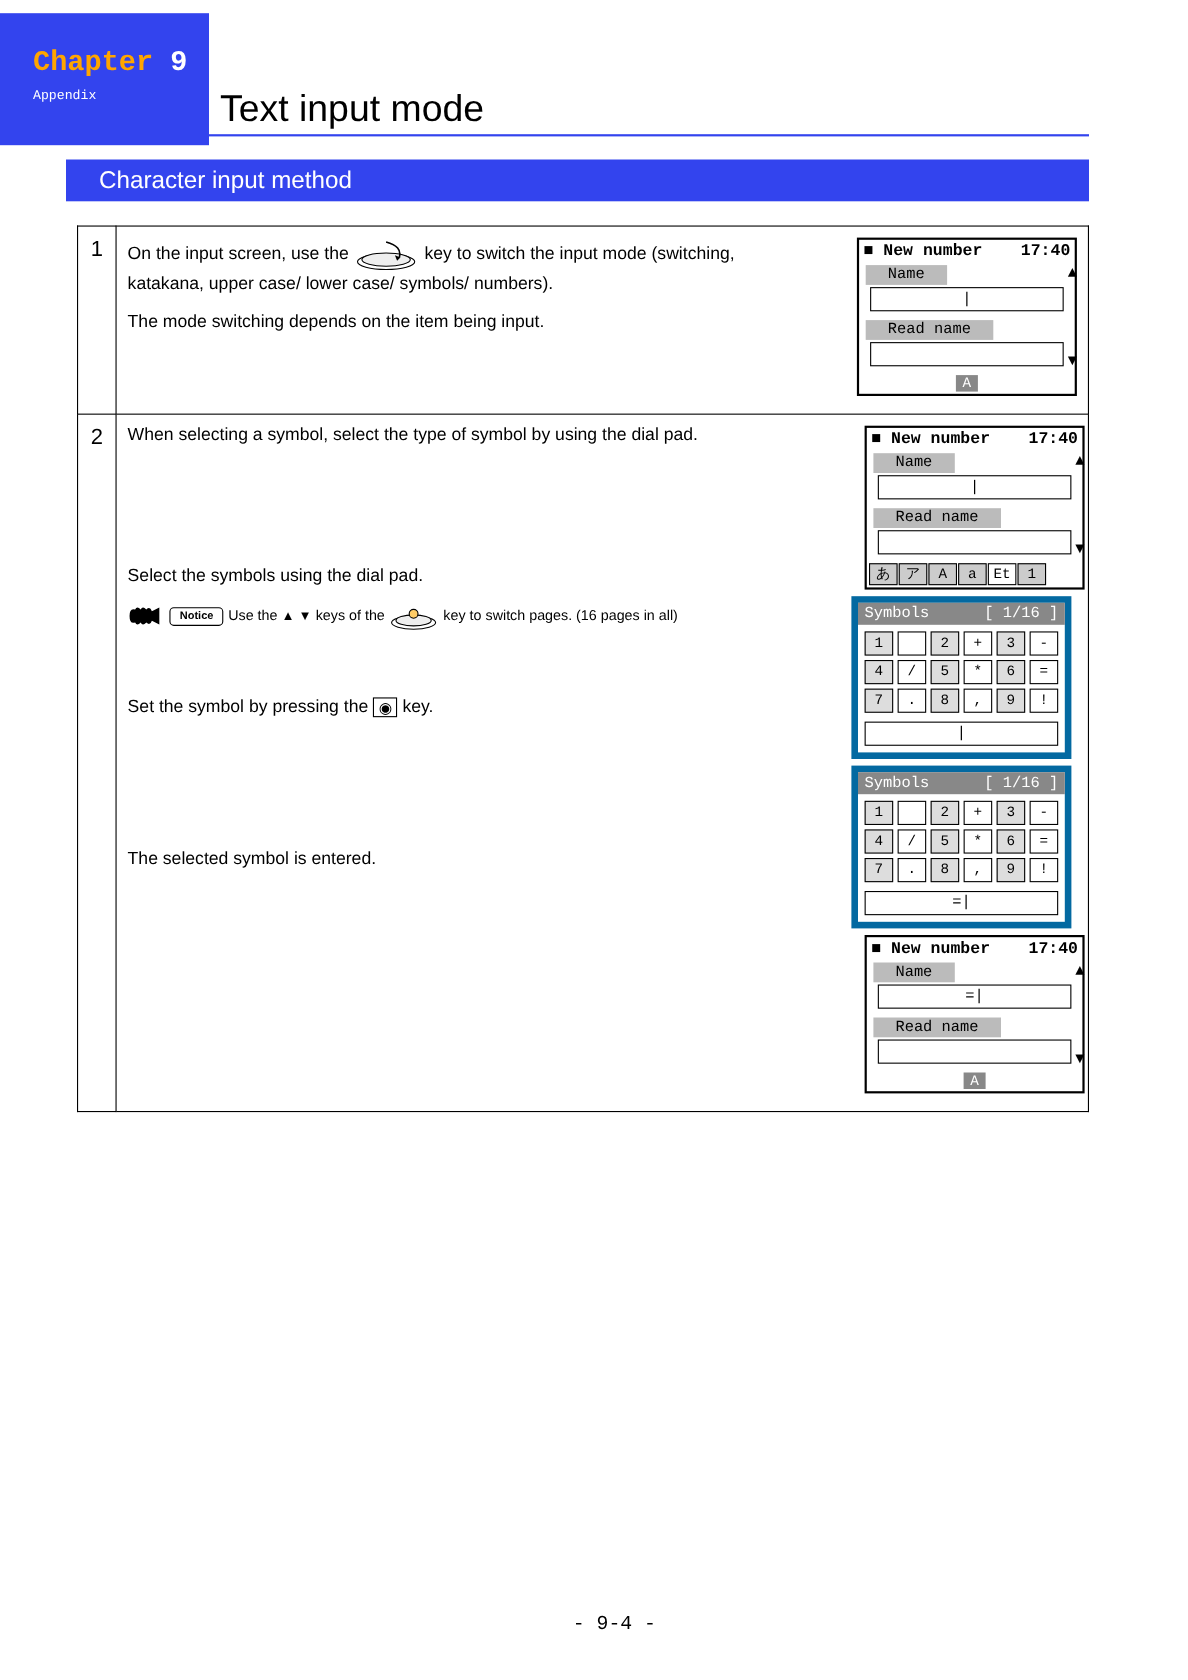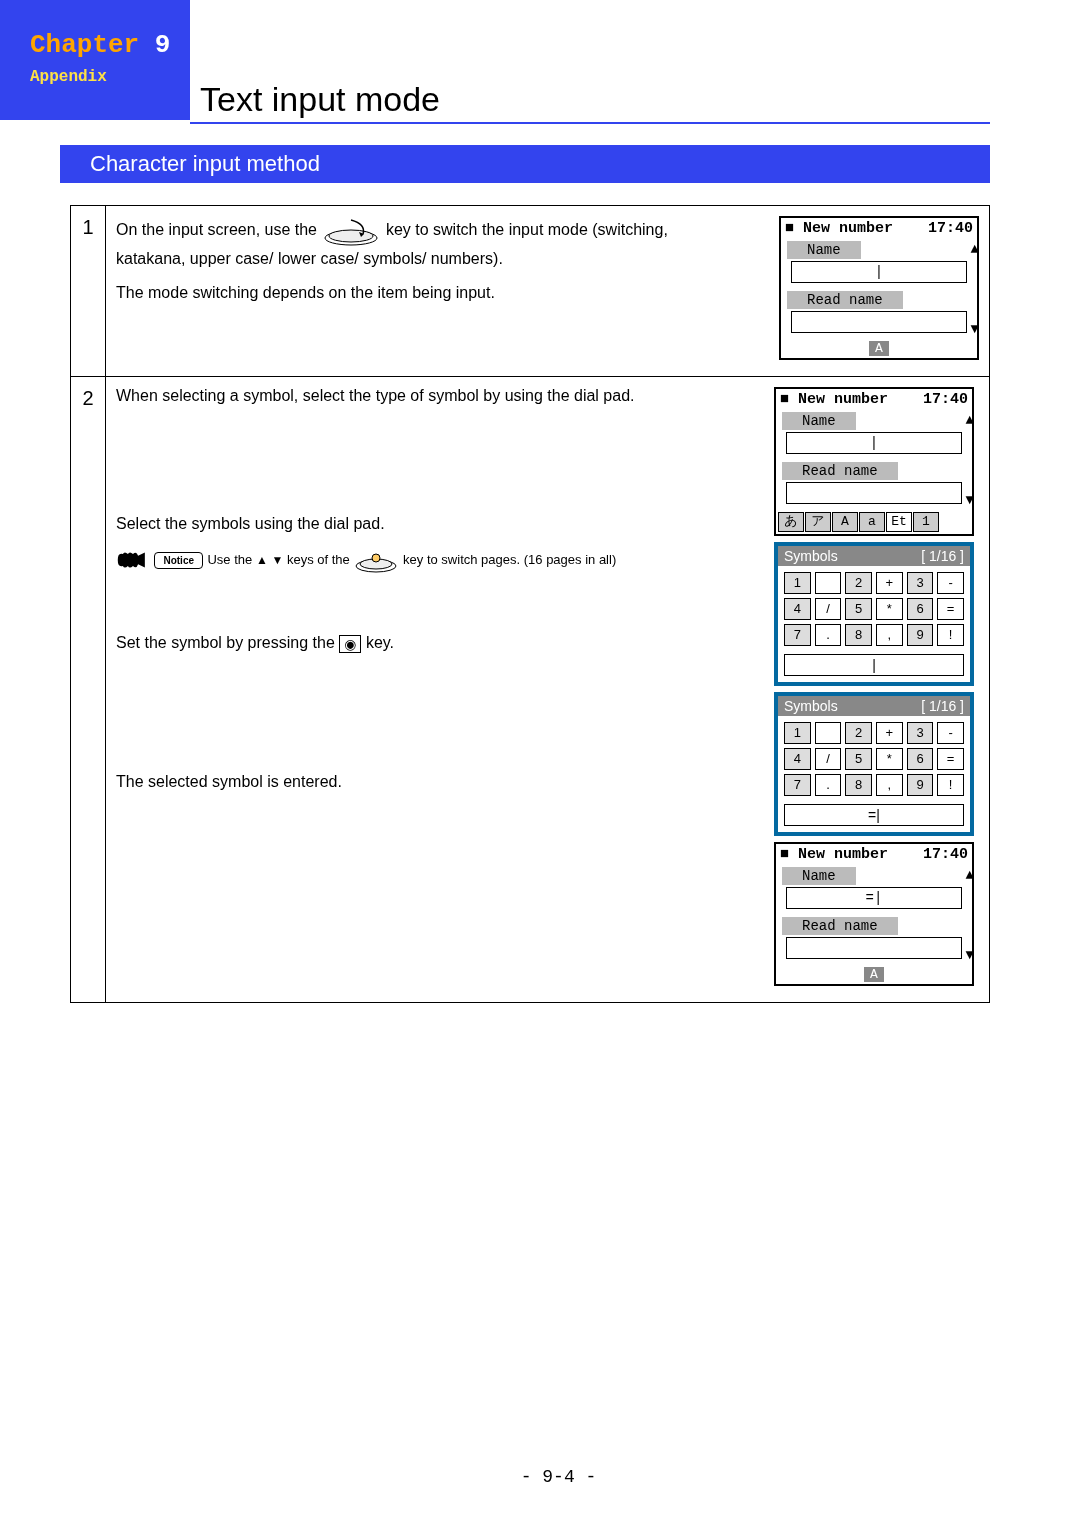--- a/index.html
+++ b/index.html
@@ -5,45 +5,45 @@
   * { box-sizing: border-box; margin: 0; padding: 0; }
   body {
     width: 1080px;
     height: 1527px;
     font-family: Arial, sans-serif;
     background: #ffffff;
     position: relative;
   }
   .blue-sidebar {
     position: absolute;
-    top: 0;
+    top: 12px;
     left: 0;
     width: 190px;
     height: 120px;
     background: #3344ee;
     padding: 30px 15px 10px 30px;
   }
   .chapter-line {
     color: #ffa500;
     font-family: "Courier New", monospace;
     font-weight: bold;
     font-size: 26px;
     margin-bottom: 8px;
   }
   .chapter-number {
     color: #ffffff;
     font-family: "Courier New", monospace;
     font-weight: bold;
     font-size: 26px;
   }
   .appendix {
-    color: #fde047;
+    color: #ffffff;
     font-family: "Courier New", monospace;
-    font-weight: bold;
-    font-size: 16px;
+    font-weight: normal;
+    font-size: 12px;
   }
   .page-title {
     position: absolute;
     top: 80px;
     left: 200px;
     font-size: 34px;
     color: #000;
     font-weight: normal;
   }
   .title-underline {
@@ -99,20 +99,21 @@
     vertical-align: middle;
   }
   .tri { font-size: 12px; }
   .phone-screen {
     width: 200px;
     border: 2px solid #000;
     font-family: "Courier New", monospace;
     font-size: 15px;
     background: #fff;
     margin-bottom: 6px;
+    margin-left: 12px;
   }
   .phone-title {
     display: flex;
     justify-content: space-between;
     padding: 2px 4px;
     font-weight: bold;
   }
   .field-row {
     padding: 2px 6px;
     position: relative;
@@ -156,22 +157,22 @@
     text-align: center;
     font-size: 13px;
     line-height: 18px;
     background: #ccc;
   }
   .mode-tab.sel {
     background: #fff;
   }
   .symbols-panel {
     width: 200px;
-    border: 4px solid #0369a1;
-    font-family: Liberation Sans, sans-serif;
+    border: 6px solid #0369a1;
+    font-family: Liberation Mono, monospace;
     background: #fff;
     margin-bottom: 6px;
   }
   .symbols-header {
     background: #888;
     color: #fff;
     padding: 2px 6px;
     display: flex;
     justify-content: space-between;
     font-size: 14px;

